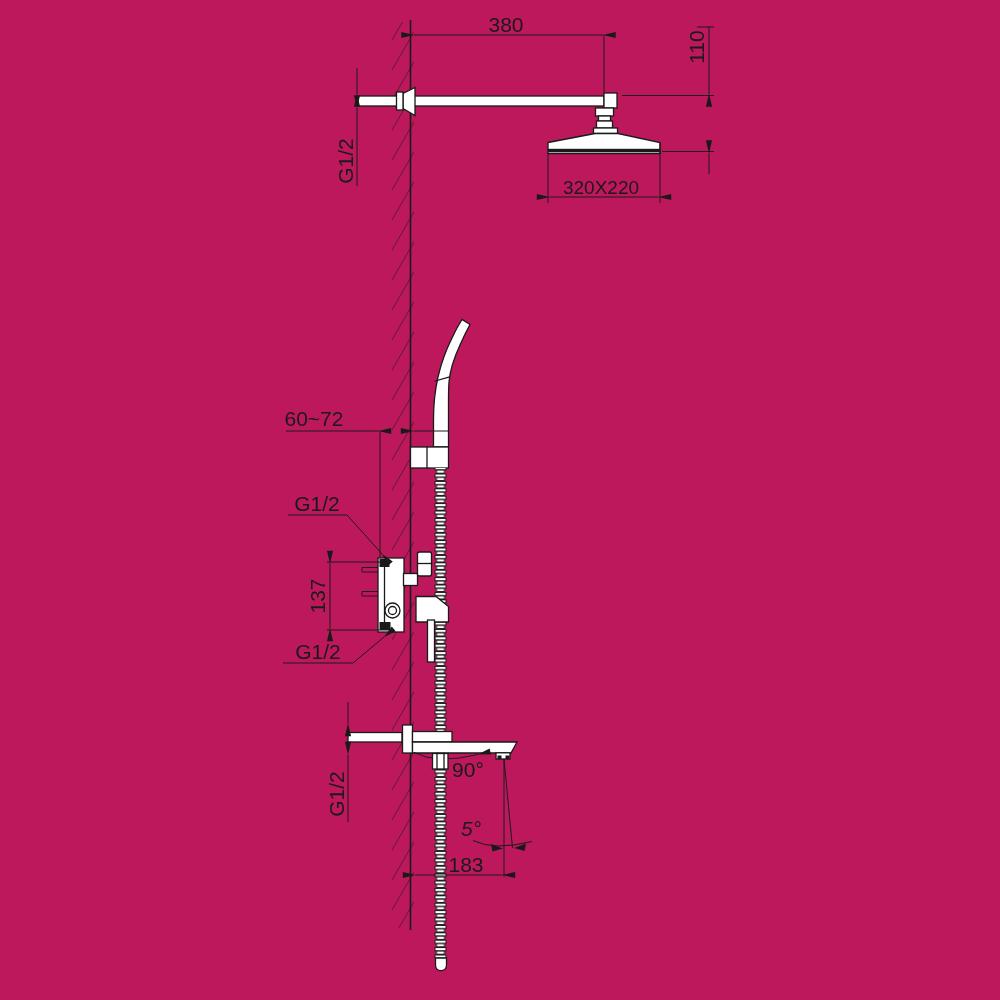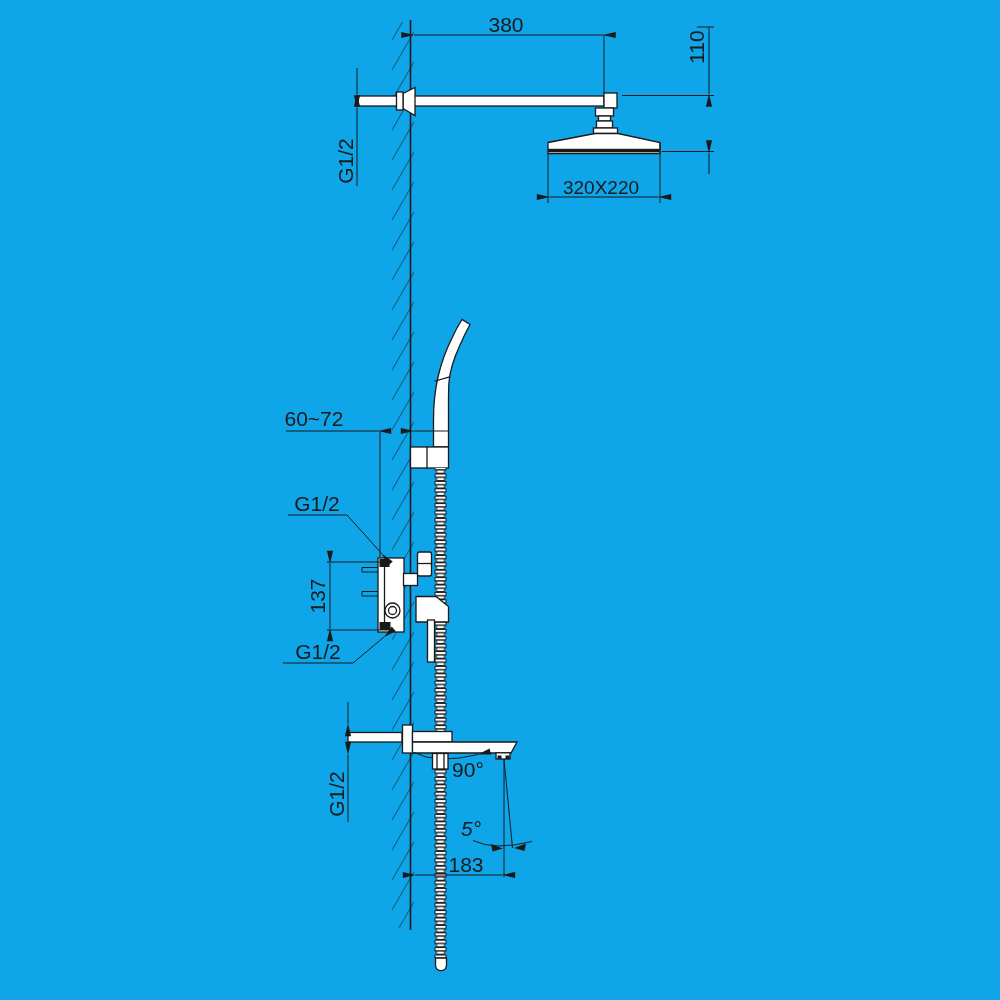--- a/index.html
+++ b/index.html
@@ -1,16 +1,16 @@
 <!DOCTYPE html>
 <html><head>
 <meta charset="utf-8">
 <style>
   html,body{margin:0;padding:0;background:#ffffff;}
-  .page{width:1000px;height:1000px;background:#0ea5e9;position:relative;font-family:"Liberation Sans",sans-serif;}
+  .page{width:1000px;height:1000px;background:#be185d;position:relative;font-family:"Liberation Sans",sans-serif;}
   svg{display:block;}
   .ln{stroke:#1a1a1a;stroke-width:1.3;fill:none;stroke-linecap:square;}
   .fw{stroke:#1a1a1a;stroke-width:1.3;fill:#ffffff;}
   .dim{stroke:#1a1a1a;stroke-width:1;fill:none;stroke-linecap:butt;}
   .blk{fill:#1a1a1a;stroke:none;}
   text{fill:#1a1a1a;font-family:"Liberation Sans",sans-serif;font-size:21px;}
   .small{font-size:19px;}
   .it{font-style:italic;}
 </style>
 </head>

